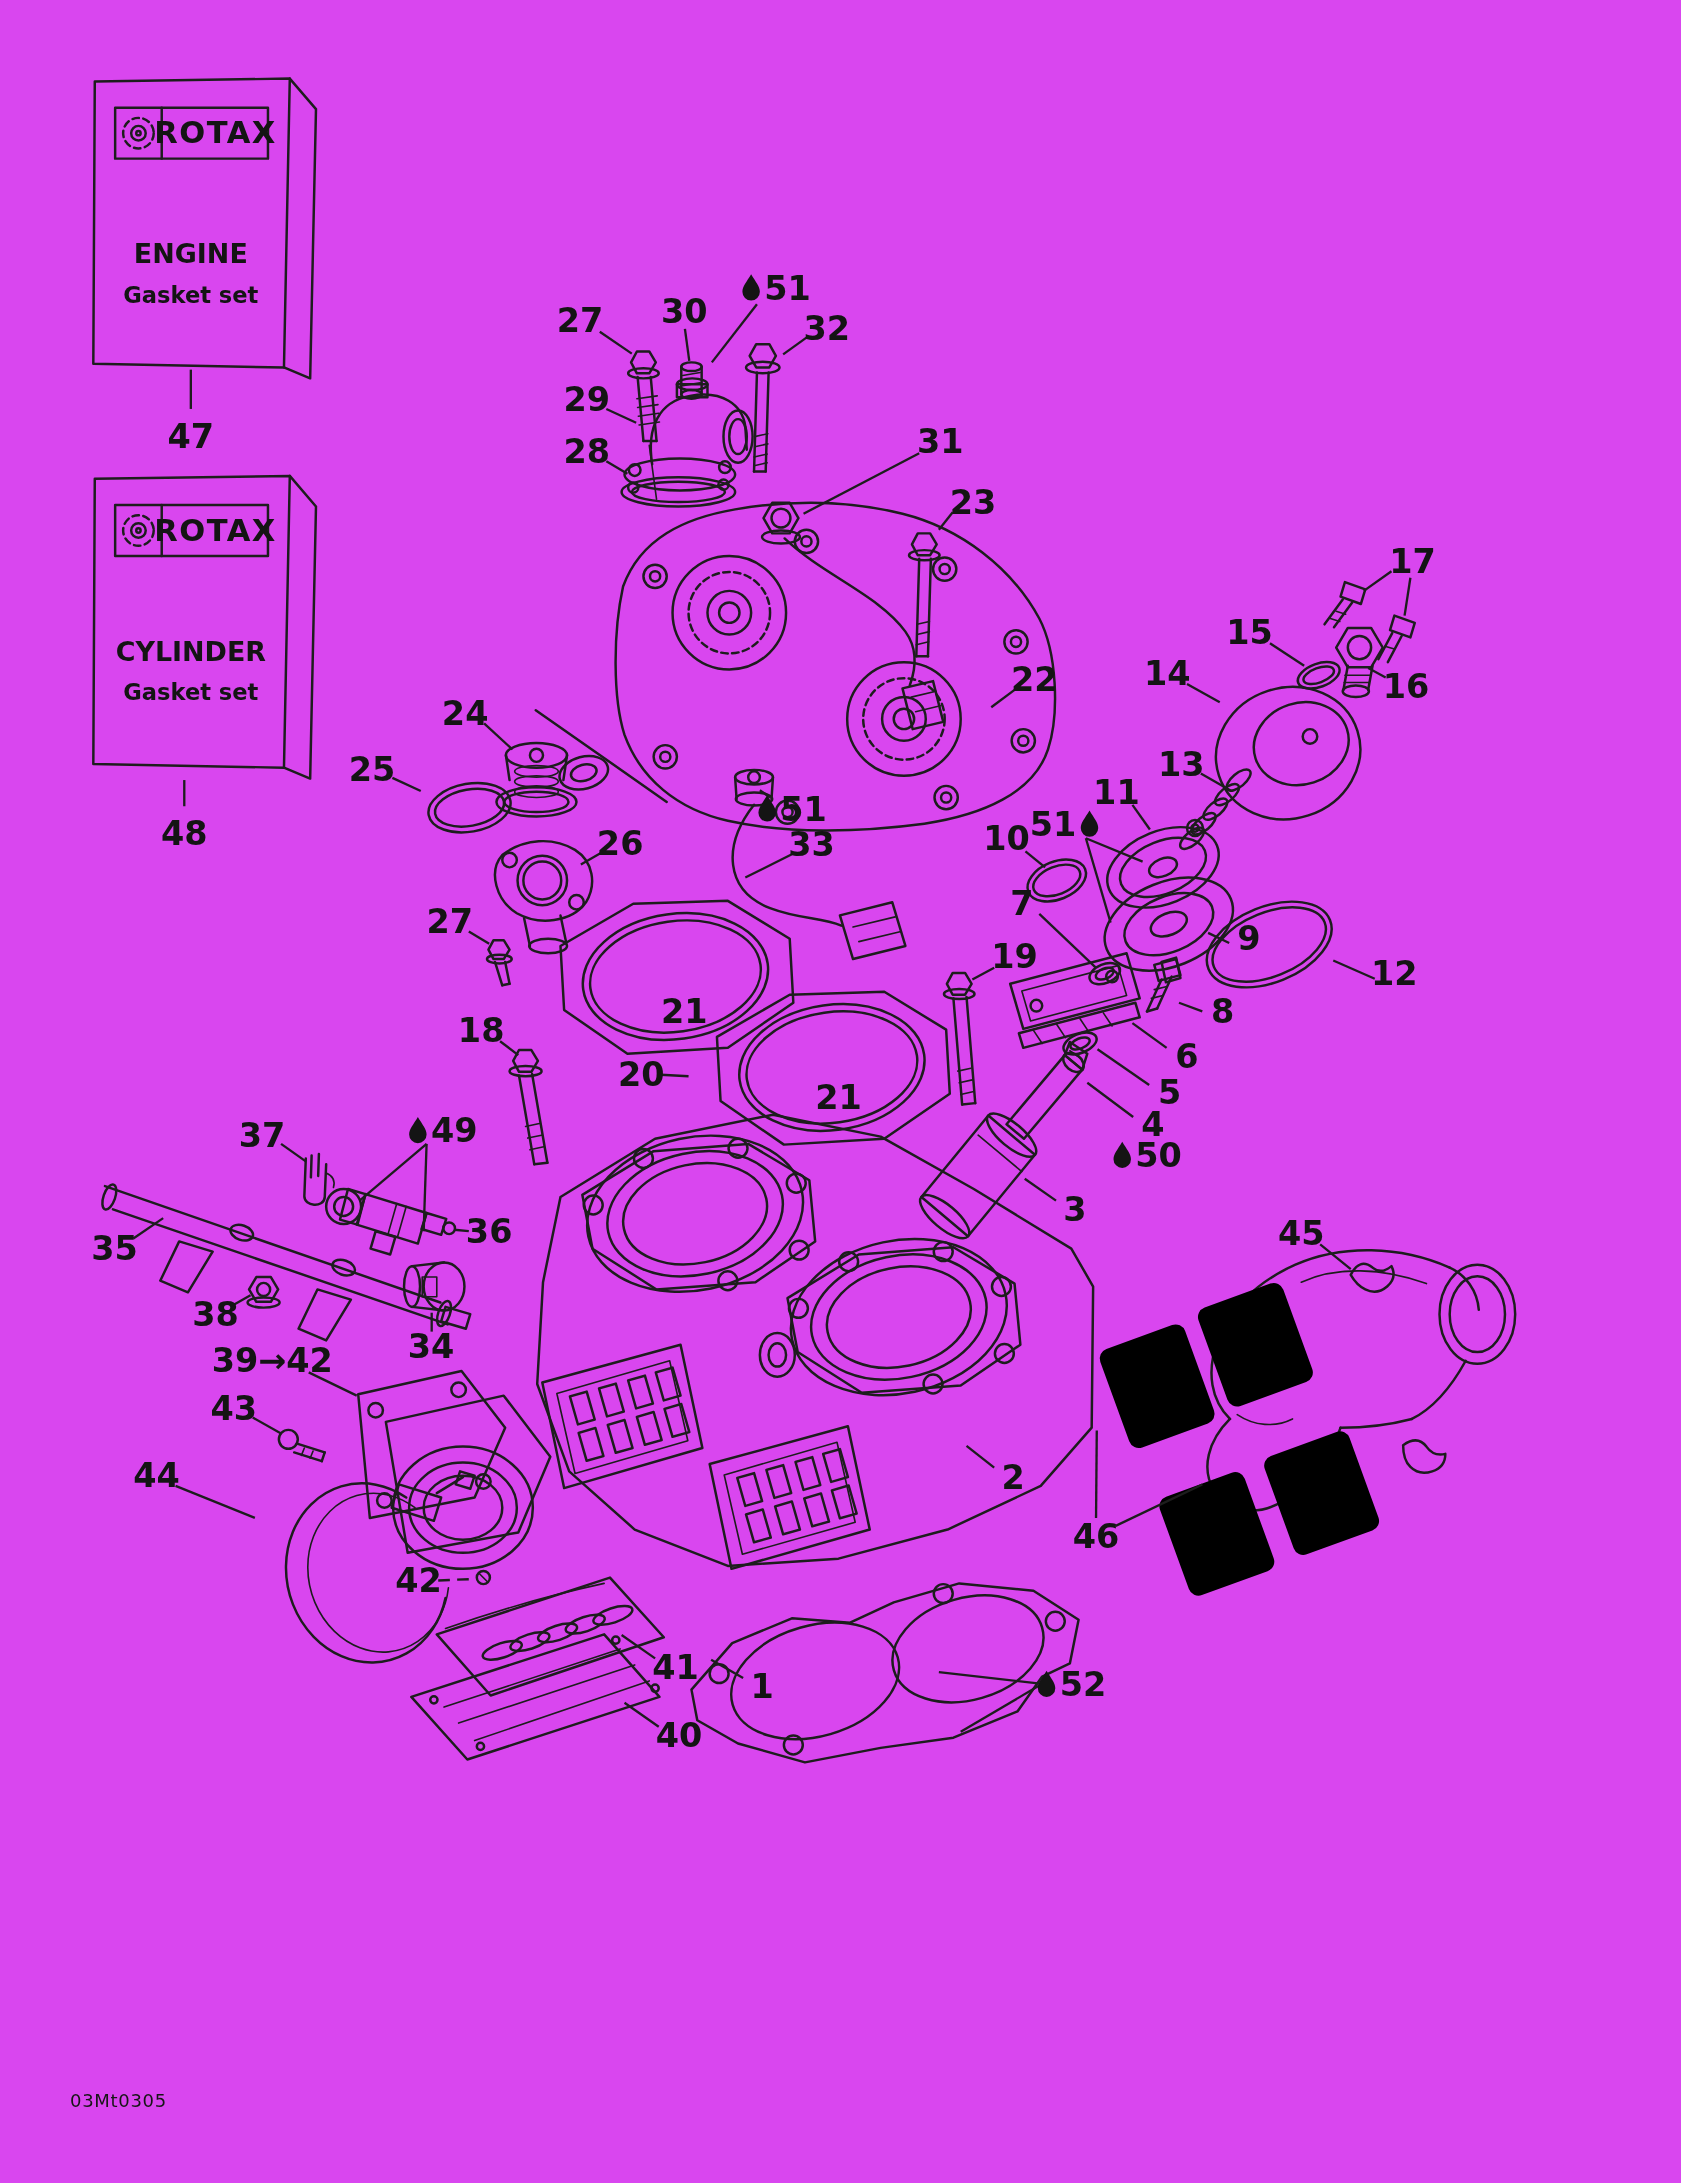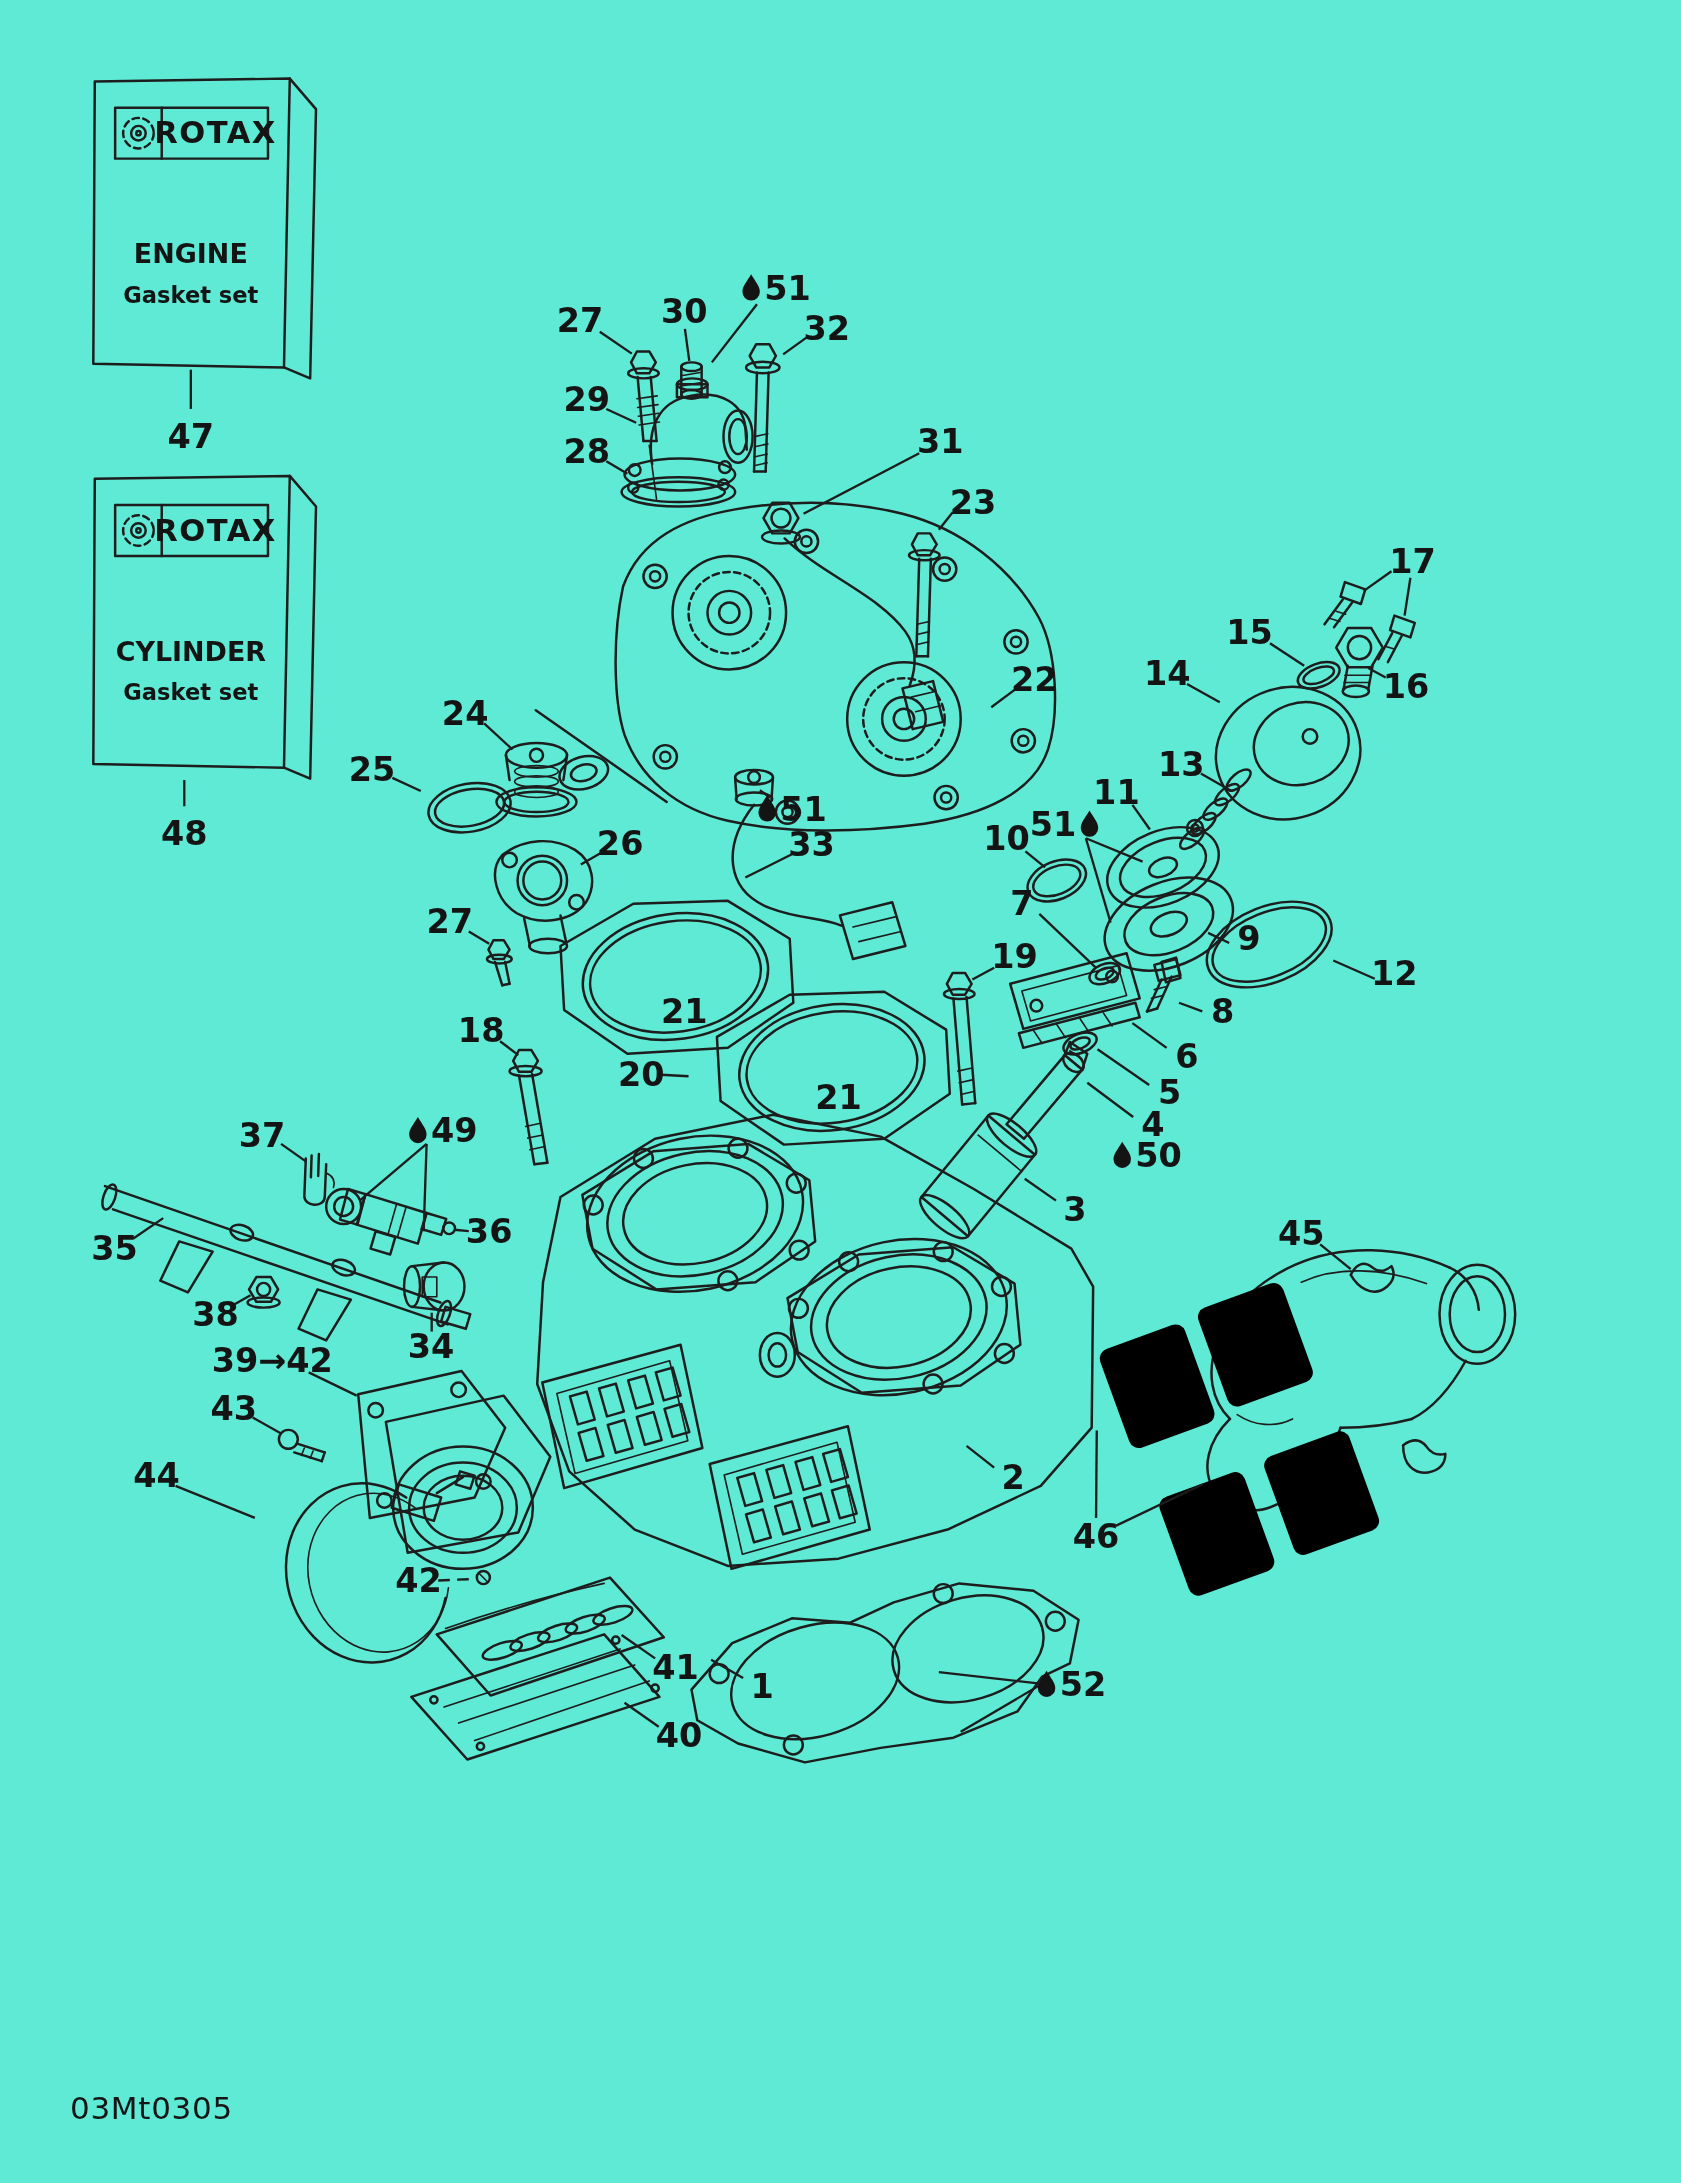--- a/index.html
+++ b/index.html
@@ -1,36 +1,36 @@
 <!DOCTYPE html>
 <html style="font-size:11.6px"><head>
 <meta charset="utf-8">
 <style>
   html,body{margin:0;padding:0;background:#fff;}
   body{width:1682px;height:2183px;font-family:"DejaVu Sans",sans-serif;}
-  #stage{position:relative;width:1682px;height:2183px;background:#5eead4;overflow:hidden;}
+  #stage{position:relative;width:1682px;height:2183px;background:#d946ef;overflow:hidden;}
   #diagram{position:absolute;left:0;top:0;}
   
   #parts path,#parts ellipse,#parts circle,#parts rect,#parts line,#parts polyline,#parts polygon,
   #decor line,#decor path{
     fill:none;stroke:#1d1d1d;stroke-width:3.4;stroke-linecap:round;stroke-linejoin:round;
   }
   #parts .thin{stroke-width:2.2;}
   #parts .knurl{stroke-dasharray:9 6;}
   .leader{stroke:#1d1d1d;stroke-width:3.2;fill:none;}
   .callout-text{font-family:"DejaVu Sans",sans-serif;font-weight:bold;font-size:46px;
     fill:#141414;stroke:none;text-anchor:middle;dominant-baseline:central;}
   .droplet{fill:#141414;stroke:none;}
   .pkg-brand{font-family:"DejaVu Sans",sans-serif;font-weight:bold;font-size:42px;letter-spacing:2px;
     fill:#141414;stroke:none;text-anchor:middle;}
   .pkg-title{font-family:"DejaVu Sans",sans-serif;font-weight:bold;font-size:37px;
     fill:#141414;stroke:none;text-anchor:middle;}
   .pkg-sub{font-family:"DejaVu Sans",sans-serif;font-weight:bold;font-size:31px;
     fill:#141414;stroke:none;text-anchor:middle;}
-  #plate-code{position:absolute;left:70px;top:2090px;font-size:31px;color:#161616;letter-spacing:0.7px;text-align:center;}
+  #plate-code{position:absolute;left:70px;top:2090px;font-size:18px;color:#161616;letter-spacing:0.7px;text-align:center;}
 </style>
 </head>
 <body>
 
 <div id="stage">
 <svg id="diagram" width="1682" height="2183" viewBox="0 0 2311 3000">
 
   <defs>
     <g id="fg">
       <rect x="-62" y="-72" width="124" height="144" rx="14"></rect>

